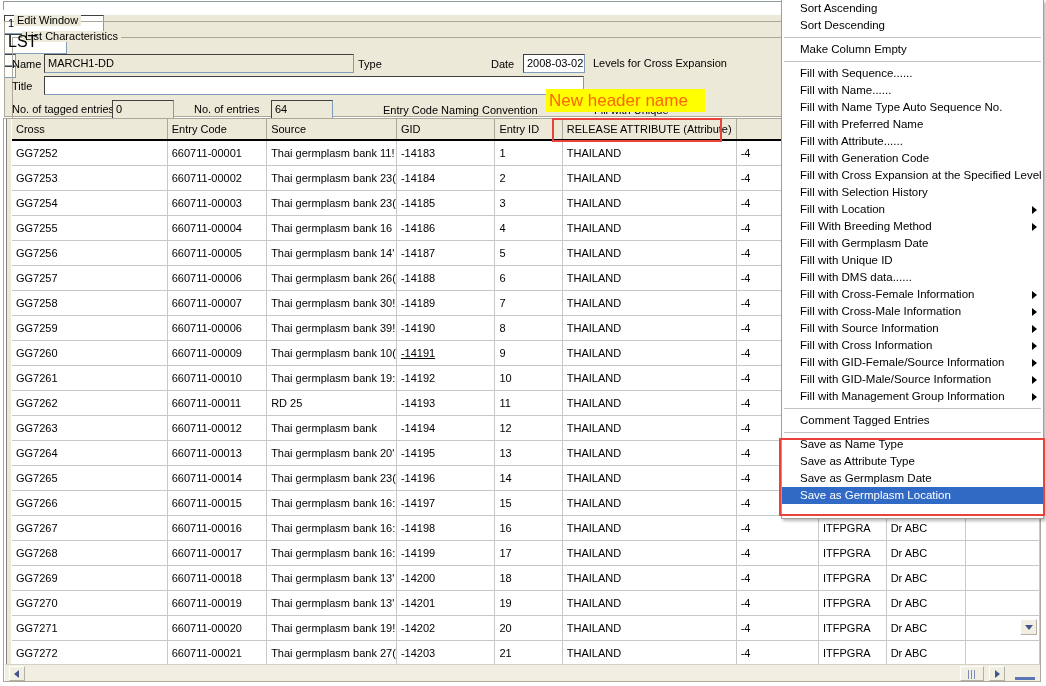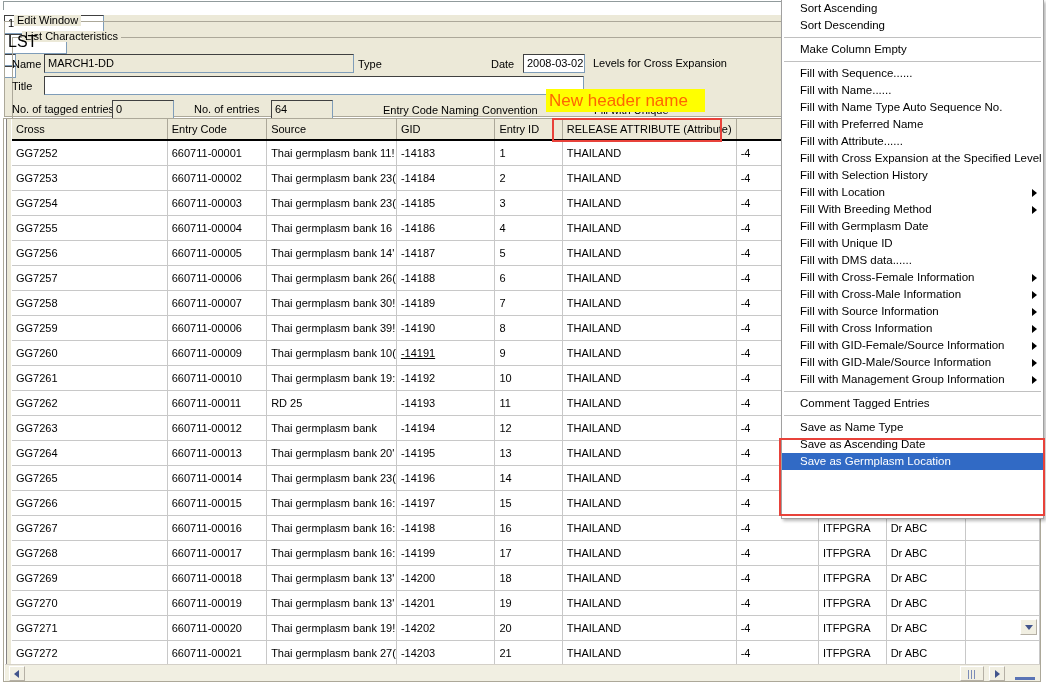--- a/index.html
+++ b/index.html
@@ -674,34 +674,36 @@
     <div class="mi"><span>Sort Ascending</span></div>
     <div class="mi"><span>Sort Descending</span></div>
     <div class="msep"></div>
     <div class="mi"><span>Make Column Empty</span></div>
     <div class="msep"></div>
     <div class="mi"><span>Fill with Sequence......</span></div>
     <div class="mi"><span>Fill with Name......</span></div>
     <div class="mi"><span>Fill with Name Type Auto Sequence No.</span></div>
     <div class="mi"><span>Fill with Preferred Name</span></div>
     <div class="mi"><span>Fill with Attribute......</span></div>
+    <div class="mi"><span>Fill with Generation Code</span></div>
     <div class="mi"><span>Fill with Cross Expansion at the Specified Level</span></div>
     <div class="mi"><span>Fill with Selection History</span></div>
     <div class="mi"><span>Fill with Location</span><span class="submenu-arrow"></span></div>
     <div class="mi"><span>Fill With Breeding Method</span><span class="submenu-arrow"></span></div>
     <div class="mi"><span>Fill with Germplasm Date</span></div>
     <div class="mi"><span>Fill with Unique ID</span></div>
     <div class="mi"><span>Fill with DMS data......</span></div>
     <div class="mi"><span>Fill with Cross-Female Information</span><span class="submenu-arrow"></span></div>
     <div class="mi"><span>Fill with Cross-Male Information</span><span class="submenu-arrow"></span></div>
     <div class="mi"><span>Fill with Source Information</span><span class="submenu-arrow"></span></div>
     <div class="mi"><span>Fill with Cross Information</span><span class="submenu-arrow"></span></div>
     <div class="mi"><span>Fill with GID-Female/Source Information</span><span class="submenu-arrow"></span></div>
     <div class="mi"><span>Fill with GID-Male/Source Information</span><span class="submenu-arrow"></span></div>
     <div class="mi"><span>Fill with Management Group Information</span><span class="submenu-arrow"></span></div>
     <div class="msep"></div>
     <div class="mi"><span>Comment Tagged Entries</span></div>
     <div class="msep"></div>
     <div class="mi"><span>Save as Name Type</span></div>
-    <div class="mi"><span>Save as Ascending Date</span></div>
+    <div class="mi"><span>Save as Attribute Type</span></div>
+    <div class="mi"><span>Save as Germplasm Date</span></div>
     <div class="mi sel"><span>Save as Germplasm Location</span></div>
   </div>
 <div id="annot-save-box"></div>
 
 </body></html>

